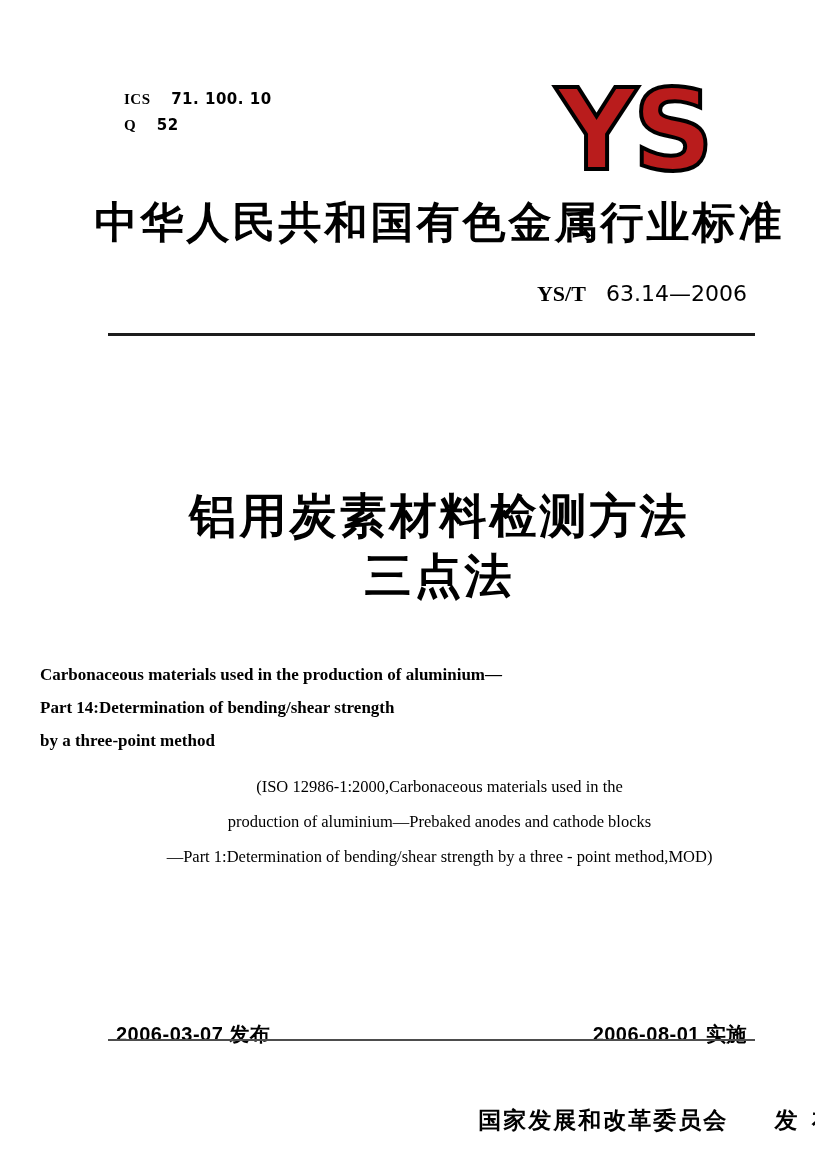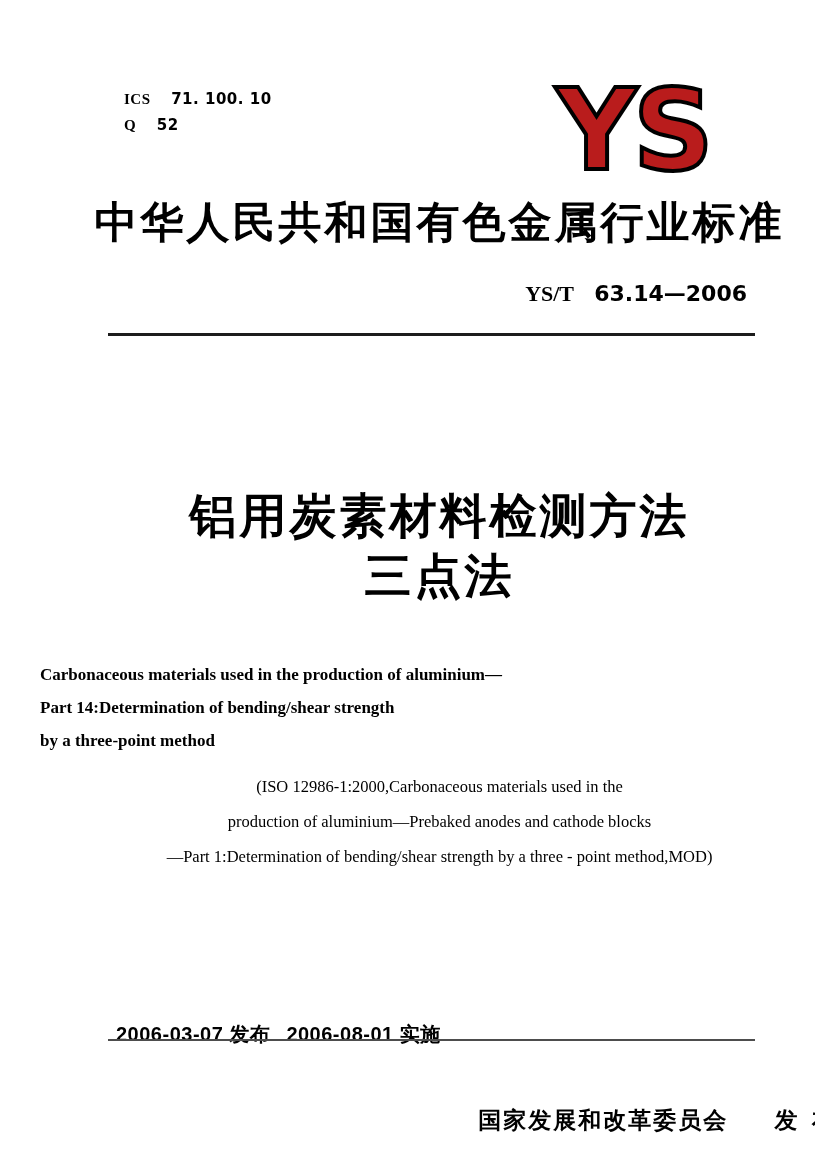--- a/index.html
+++ b/index.html
@@ -45,21 +45,21 @@
     letter-spacing: 3px;
     white-space: nowrap;
   }
 
   
   .std-no {
     position: absolute; top: 249px; right: 76px;
     font-size: 22px; font-weight: bold;
     white-space: nowrap;
   }
-  .std-no .rest { font-family: "DejaVu Sans", sans-serif; font-weight: bold; margin-left: 6px; }
+  .std-no .rest { font-family: "DejaVu Sans", sans-serif; font-weight: normal; margin-left: 6px; }
 
   .rule-top {
     position: absolute; top: 301px; left: 76px; right: 76px;
     height: 3px; background: #1c1c1c;
   }
 
   
   .cn-title {
     position: absolute; top: 450px; left: 0; width: 100%;
     text-align: center;
@@ -85,21 +85,21 @@
     text-align: center;
     font-family: "Liberation Serif", serif;
     font-size: 16.5px; font-weight: normal;
     line-height: 27px;
     white-space: nowrap;
   }
 
   
   .dates-row {
     position: absolute; top: 981px; left: 76px; right: 76px;
-    display: flex; align-items: baseline;
+    display: flex; justify-content: space-between; align-items: baseline;
     font-size: 20px; font-weight: bold;
     letter-spacing: 0.5px;
   }
 
   .rule-bottom {
     position: absolute; top: 1007px; left: 76px; right: 76px;
     height: 2px; background: #4d4d4d;
   }
 
   

